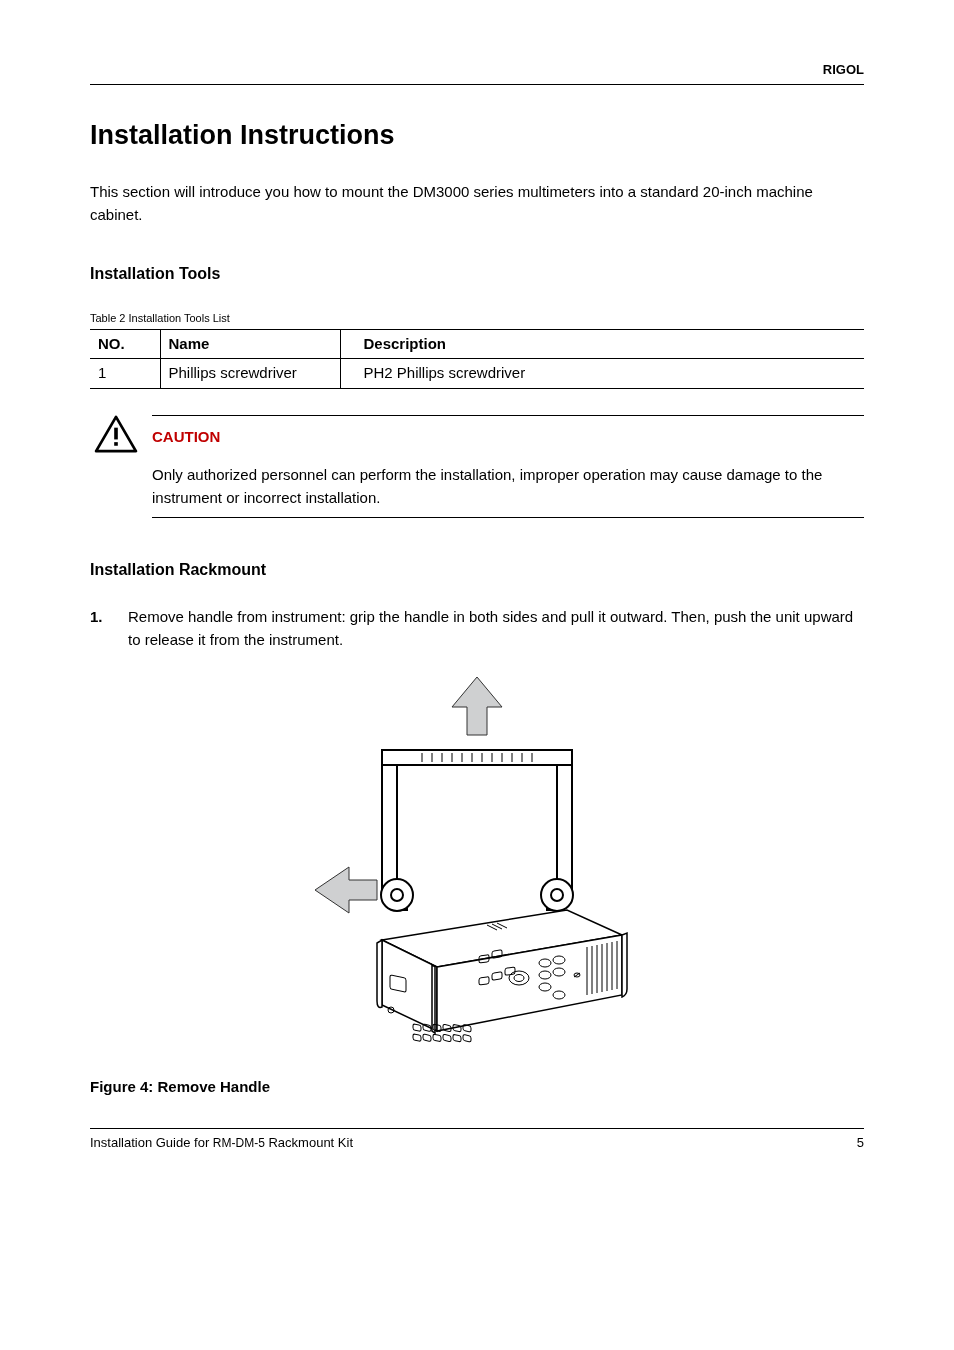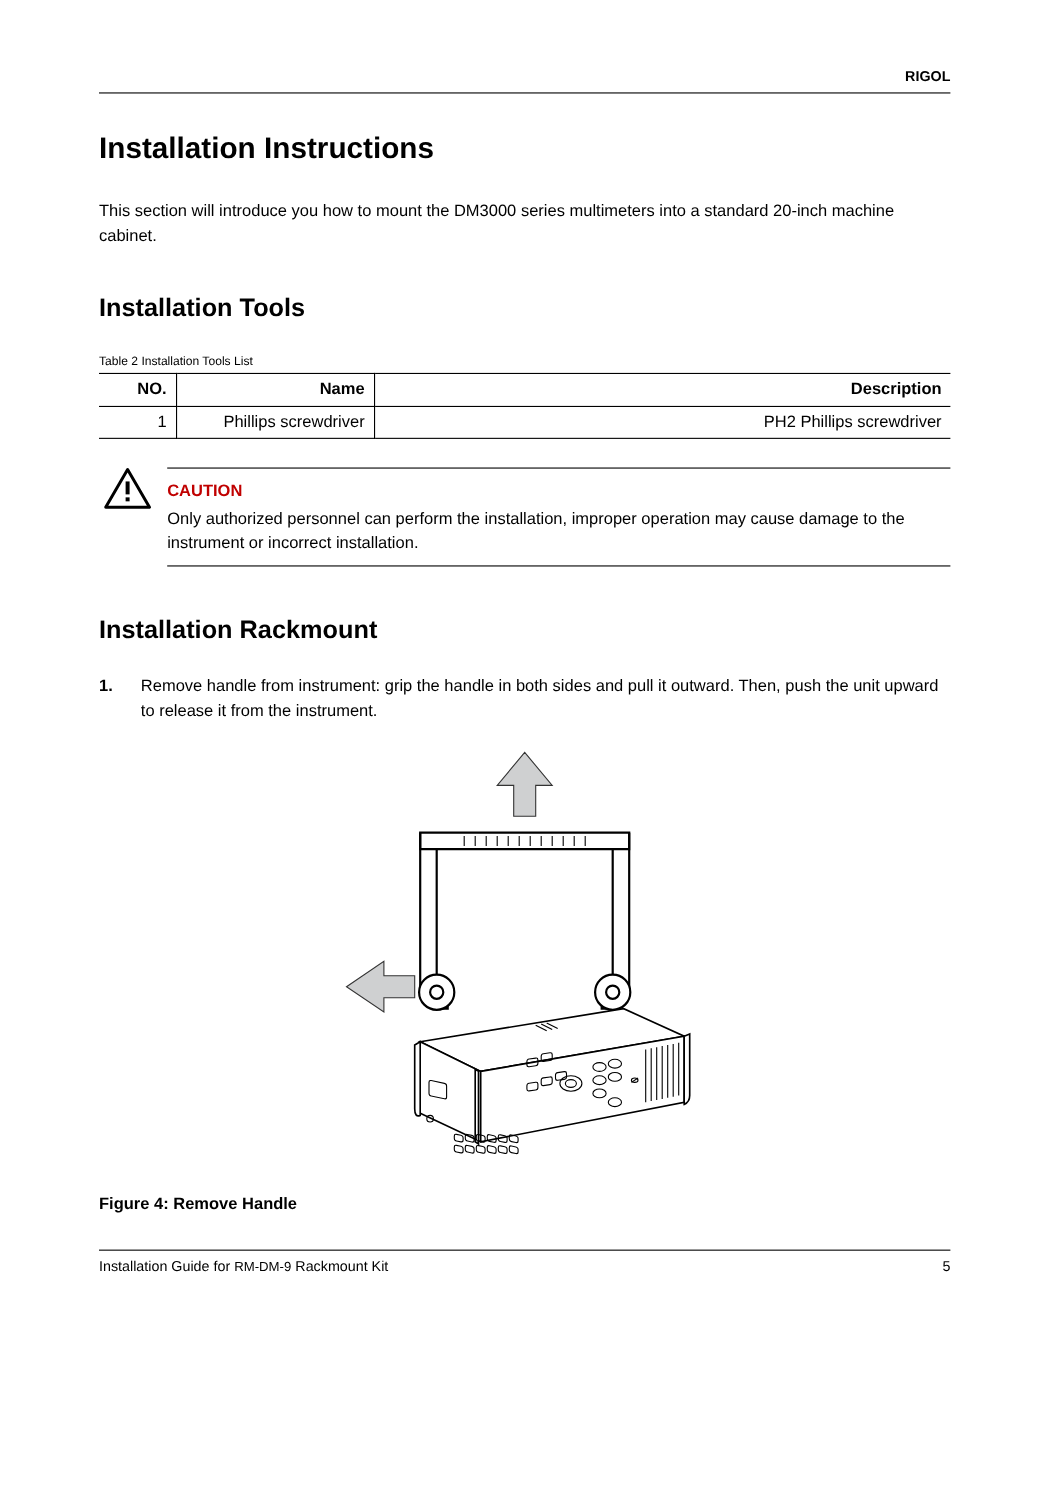--- a/index.html
+++ b/index.html
@@ -23,37 +23,37 @@
   }
   h1.main-heading {
     font-size: 27px;
     font-weight: bold;
     margin-bottom: 26px;
   }
   p.intro {
     margin-bottom: 36px;
   }
   h2.sub-heading {
-    font-size: 23px;
+    font-size: 16px;
     font-weight: bold;
     margin-bottom: 24px;
   }
   .table-caption {
     font-size: 11px;
     margin-bottom: 2px;
   }
   table.tools {
     border-collapse: collapse;
     width: 100%;
     margin-bottom: 26px;
   }
   table.tools th, table.tools td {
     border: 1px solid #000;
     padding: 3px 8px;
-    text-align: right;
+    text-align: left;
     font-size: 15px;
     margin-left: 19px;
   }
   table.tools tr:first-child th:first-child,
   table.tools tr:first-child th:last-child,
   table.tools tr td:first-child { border-left: none; }
   table.tools tr td:last-child, table.tools tr th:last-child { border-right: none; padding-left: 23px; }
   table.tools th { font-weight: bold; }
   th.col-no { width: 70px; text-align: center; }
   td.col-no { width: 70px; }
@@ -66,21 +66,21 @@
     padding-left: 4px;
   }
   .caution-icon svg { width: 44px; height: 38px; }
   .caution-text {
     flex: 1;
     border-top: 1.5px solid #000;
     border-bottom: 1.5px solid #000;
     padding: 10px 0 8px 0;
   }
   .caution-label { color: #c00000; font-weight: bold; }
-  .caution-desc { margin-top: 2px; }
+  .caution-desc { margin-top: 16px; }
 
   ol.proc { list-style: none; padding-left: 0; margin-bottom: 24px; }
   ol.proc li { display: flex; gap: 16px; }
   ol.proc .num { font-weight: bold; min-width: 22px; }
   ol.proc .txt { flex: 1; }
 
   .figure-wrap { text-align: center; margin: 20px 0 10px 0; }
   .figure-wrap svg { width: 380px; height: 380px; }
   .figure-caption { text-align: left; font-weight: bold; margin-top: 14px; margin-bottom: 30px; }
 
@@ -254,16 +254,16 @@
       <path d="M205 249 L215 254"></path>
       <path d="M210 248 L220 253"></path>
     </g>
   </svg>
 </div>
 
 <div class="figure-caption">Figure 4: Remove Handle</div>
 
 <div class="footer">
   <div class="fl">
-    <span>Installation Guide for </span><span class="rm">RM-DM-9</span><span> Rackmount Kit</span>
+    <span>Installation Guide for </span><span class="rm">RM-DM-5</span><span> Rackmount Kit</span>
   </div>
   <div class="fr">5</div>
 </div>
 
 </body></html>

